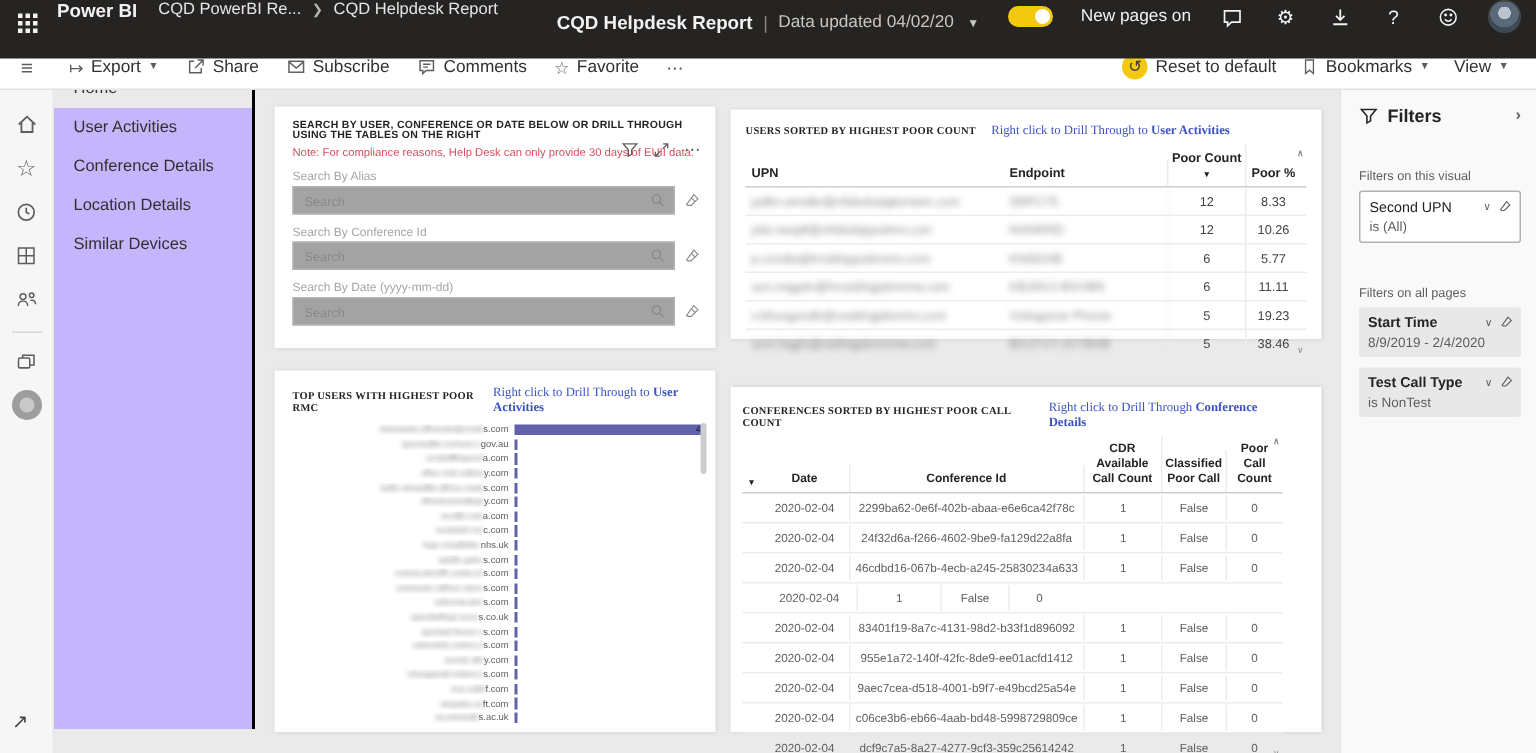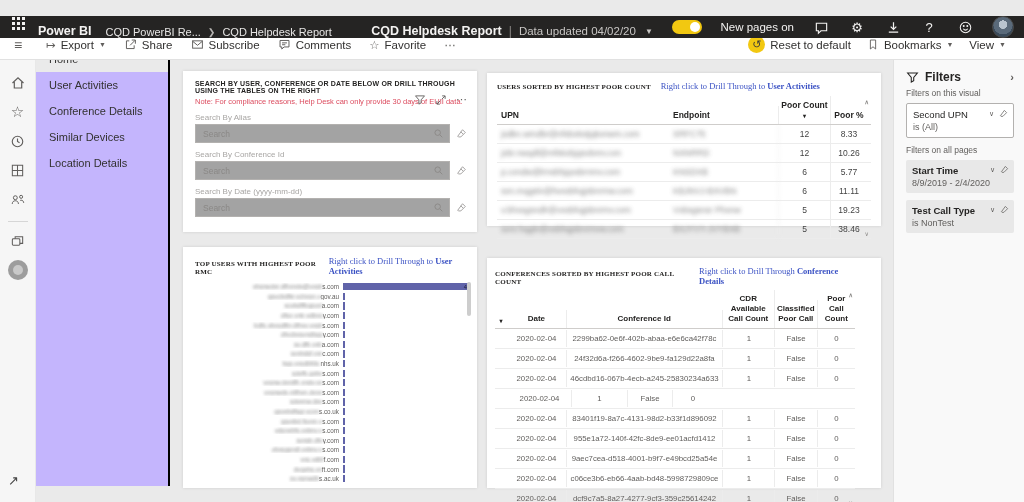--- a/index.html
+++ b/index.html
@@ -1,20 +1,20 @@
 <!DOCTYPE html>
 <html><head>
 <meta charset="utf-8">
 <style>
   * { box-sizing: border-box; margin: 0; padding: 0; }
   html,body { width:1024px; height:502px; overflow:hidden; font-family:"Liberation Sans", sans-serif; background:#eaeaea; }
   svg { display:block; }
 
   
-  .topbar { position:absolute; left:0; top:16px; width:1024px; height:22px; background:#252423; display:flex; align-items:flex-end; color:#f3f2f1; z-index:30; }
+  .topbar { position:absolute; left:0; top:0; width:1024px; height:39px; background:#252423; display:flex; align-items:flex-start; color:#f3f2f1; z-index:30; }
   .waffle { width:36px; height:30px; display:flex; align-items:center; justify-content:center; cursor:pointer; }
   .waffle-grid { display:grid; grid-template-columns:repeat(3,3px); grid-gap:2px; }
   .waffle-grid i { width:3px; height:3px; background:#f3f2f1; }
   .pbi-logo { font-weight:bold; font-size:12.5px; margin:0 14px 0 2px; white-space:nowrap; }
   .crumbs { display:flex; align-items:center; font-size:11px; color:#e6e5e4; gap:7px; white-space:nowrap; }
   .crumb-sep { font-size:9px; color:#b5b3b1; }
   .tb-center { position:absolute; left:0; right:0; top:0; height:30px; display:flex; align-items:center; justify-content:center; gap:7px; pointer-events:none; }
   .tb-center > * { pointer-events:auto; }
   .tb-title { font-weight:bold; font-size:12.5px; }
   .tb-sep { color:#8a8886; font-size:12px; }
@@ -100,21 +100,21 @@
   .c-cdr  { width:56px; text-align:center; padding:4px 2px; border-right:1px solid #ececec; }
   .c-cls  { width:45px; text-align:center; padding:4px 2px; border-right:1px solid #ececec; }
   .c-poor { width:40px; text-align:center; padding:4px 2px; }
   .conf-head { font-size:8px; line-height:1.25; }
   .conf-row { font-size:7.8px; height:20px; }
 
   
   .filters { position:absolute; left:893px; top:60px; width:131px; height:442px; background:#f9f9f9; border-left:1px solid #e1e1e1; padding:10px 10px 0 12px; z-index:10; }
   .f-head { display:flex; align-items:center; gap:6px; font-size:12px; font-weight:bold; color:#252423; }
   .f-collapse { margin-left:auto; color:#605e5c; font-size:11px; cursor:pointer; }
-  .f-section { font-size:8.5px; color:#605e5c; margin-top:4px; margin-bottom:5px; }
+  .f-section { font-size:8.5px; color:#605e5c; margin-top:28px; margin-bottom:5px; }
   .f-card { border-radius:2px; padding:5px 6px; font-size:9px; color:#605e5c; position:relative; margin-bottom:7px; cursor:pointer; }
   .f-card .f-title { color:#252423; font-size:9.5px; }
   .f-card.white { background:#fff; border:1px solid #b3b1af; }
   .f-card.gray { background:#e8e8e8; }
   .f-card.gray .f-title { font-weight:bold; }
   .f-card-icons { position:absolute; right:5px; top:5px; display:flex; gap:5px; color:#605e5c; font-size:7px; align-items:center; }
   .f-val { margin-top:2px; }
 </style>
 </head>
 <body>
@@ -281,25 +281,25 @@
 
     <div class="nav-item">
       <span>User Activities</span>
     </div>
 
     <div class="nav-item">
       <span>Conference Details</span>
     </div>
 
     <div class="nav-item">
+      <span>Location Details</span>
+    </div>
+
+    <div class="nav-item">
       <span>Similar Devices</span>
-    </div>
-
-    <div class="nav-item">
-      <span>Location Details</span>
     </div>
   </div>
 </div>
 
 <div class="canvas">
 
   <div class="card card-search">
     <div class="card-title">SEARCH BY USER, CONFERENCE OR DATE BELOW OR DRILL THROUGH USING THE TABLES ON THE RIGHT</div>
     <div class="note">Note: For compliance reasons, Help Desk can only provide 30 days of EUII data.</div>
     <div class="vis-icons">

